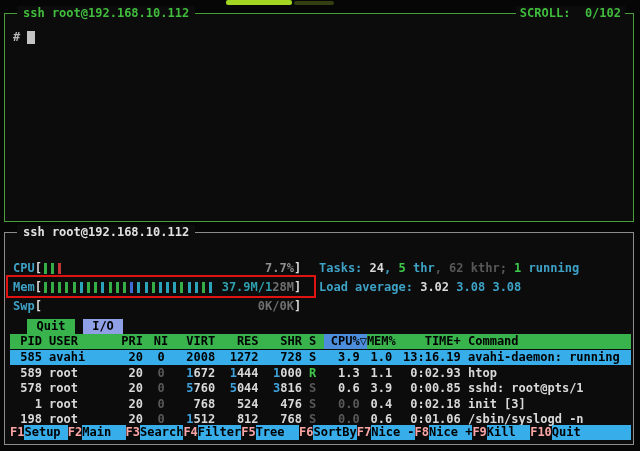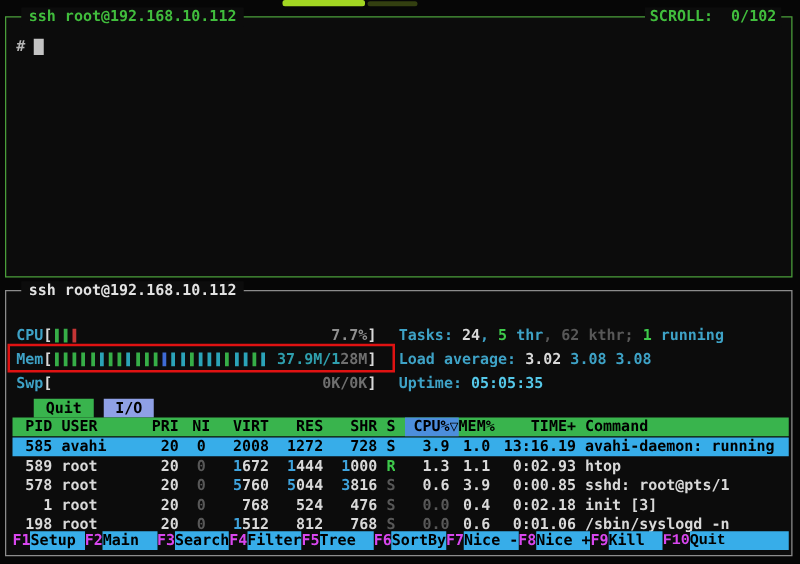--- a/index.html
+++ b/index.html
@@ -61,22 +61,22 @@
   .hdr .mem{margin-left:0;}
   .hdr .cpu{background:var(--sortb);}
   .time{width:8ch;text-align:right;margin-left:1ch;}
   .cmd{margin-left:1ch;flex:1 1 auto;}
   .nb{color:var(--numblue);}
   .stR{color:var(--grnnum);}
   .sel{background:var(--selbg);}
   .sel .c,.sel span{color:#000 !important;}
   .fnbar{position:absolute;left:5px;right:2px;top:192px;height:15px;display:flex;}
   .fnitem{display:flex;flex:0 0 auto;}
-  .fnitem:last-child{flex:1 1 auto;font-family:Liberation Mono, monospace;}
-  .fk{color:#d946ef;white-space:pre;}
+  .fnitem:last-child{flex:1 1 auto;}
+  .fk{color:#fca5a5;white-space:pre;}
   .fl{background:var(--selbg);color:#000;width:6ch;white-space:pre;overflow:hidden;}
   .fnitem:last-child .fl{width:auto;flex:1;}
   .annot{position:absolute;left:6px;top:275px;width:310px;height:23px;
          border:2px solid var(--redbox);z-index:10;}
   .notif{position:absolute;left:226px;top:0;width:66px;height:5px;
          background:#a2d622;border-radius:2px;}
   .notif-dim{position:absolute;left:294px;top:1px;width:40px;height:4px;
          background:#333f10;border-radius:2px;}
 </style>
 </head>
@@ -95,21 +95,20 @@
   <div class="ptitle">ssh root@192.168.10.112</div>
 
   <div class="meter" style="top:28px"><span class="mlabel">CPU</span><span class="brk">[</span><span class="barzone"><span class="tickswrap"><i class="tick tg"></i><i class="tick tg"></i><i class="tick tr"></i></span><span class="mval">7.7%</span></span><span class="brk">]</span></div>
 
   <div class="meter" style="top:47px"><span class="mlabel">Mem</span><span class="brk">[</span><span class="barzone"><span class="tickswrap"><i class="tick tg"></i><i class="tick tg"></i><i class="tick tg"></i><i class="tick tg"></i><i class="tick tg"></i><i class="tick tc"></i><i class="tick tg"></i><i class="tick tg"></i><i class="tick tc"></i><i class="tick tg"></i><i class="tick tg"></i><i class="tick tg"></i><i class="tick tb"></i><i class="tick tc"></i><i class="tick tc"></i><i class="tick tg"></i><i class="tick tc"></i><i class="tick tc"></i><i class="tick tc"></i><i class="tick tg"></i><i class="tick tc"></i><i class="tick tc"></i><i class="tick tg"></i><i class="tick tc"></i></span><span class="mval"><span class="memp1">37.9M/1</span><span class="memp2">28M</span></span></span><span class="brk">]</span></div>
 
   <div class="meter" style="top:66px"><span class="mlabel">Swp</span><span class="brk">[</span><span class="barzone"><span class="mval memp2">0K/0K</span></span><span class="brk">]</span></div>
 
   <div class="sumline" style="top:28px"><span>Tasks: </span><span class="w">24</span><span>, </span><span class="g">5</span><span> thr</span><span class="d">, 62 kthr; </span><span class="g">1</span><span> running</span></div>
   <div class="sumline" style="top:47px"><span>Load average: </span><span class="w">3.02 </span><span>3.08 3.08</span></div>
-  <div class="sumline" style="top:66px"><span>Uptime: </span><span class="bc">05:05:35</span></div>
 
   <div class="tab tab-main">Quit</div>
   <div class="tab tab-io">I/O</div>
 
   <div class="trow hdr"><span class="c pid">PID</span><span class="c user">USER</span><span class="c pri">PRI</span><span class="c ni">NI</span><span class="c virt">VIRT</span><span class="c res">RES</span><span class="c shr">SHR</span><span class="c st">S</span><span class="c cpu">CPU%</span><span class="c arrow">▽</span><span class="c mem">MEM%</span><span class="c time">TIME+</span><span class="c cmd">Command</span></div>
 
   <div class="trow sel" style="top:117px"><span class="c pid">585</span><span class="c user">avahi</span><span class="c pri">20</span><span class="c ni d">0</span><span class="c virt"><span class="nb">2</span><span>008</span></span><span class="c res"><span class="nb">1</span><span>272</span></span><span class="c shr"><span class="nb"></span><span>728</span></span><span class="c st">S</span><span class="c cpu">3.9</span><span class="c mem">1.0</span><span class="c time">13:16.19</span><span class="c cmd">avahi-daemon: running</span></div>
 
   <div class="trow" style="top:132.5px"><span class="c pid">589</span><span class="c user">root</span><span class="c pri">20</span><span class="c ni d">0</span><span class="c virt"><span class="nb">1</span><span>672</span></span><span class="c res"><span class="nb">1</span><span>444</span></span><span class="c shr"><span class="nb">1</span><span>000</span></span><span class="c st stR">R</span><span class="c cpu">1.3</span><span class="c mem">1.1</span><span class="c time">0:02.93</span><span class="c cmd">htop</span></div>
 

